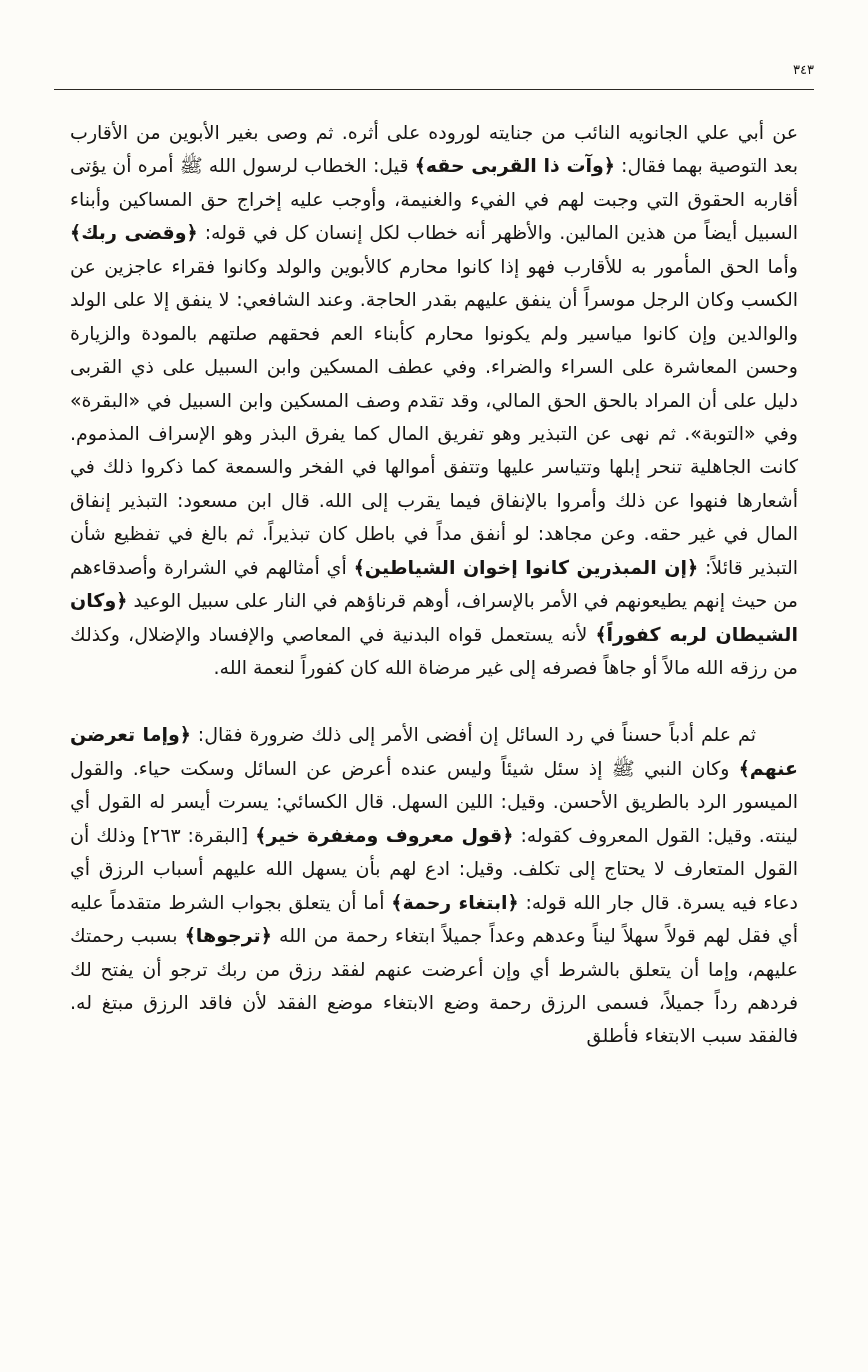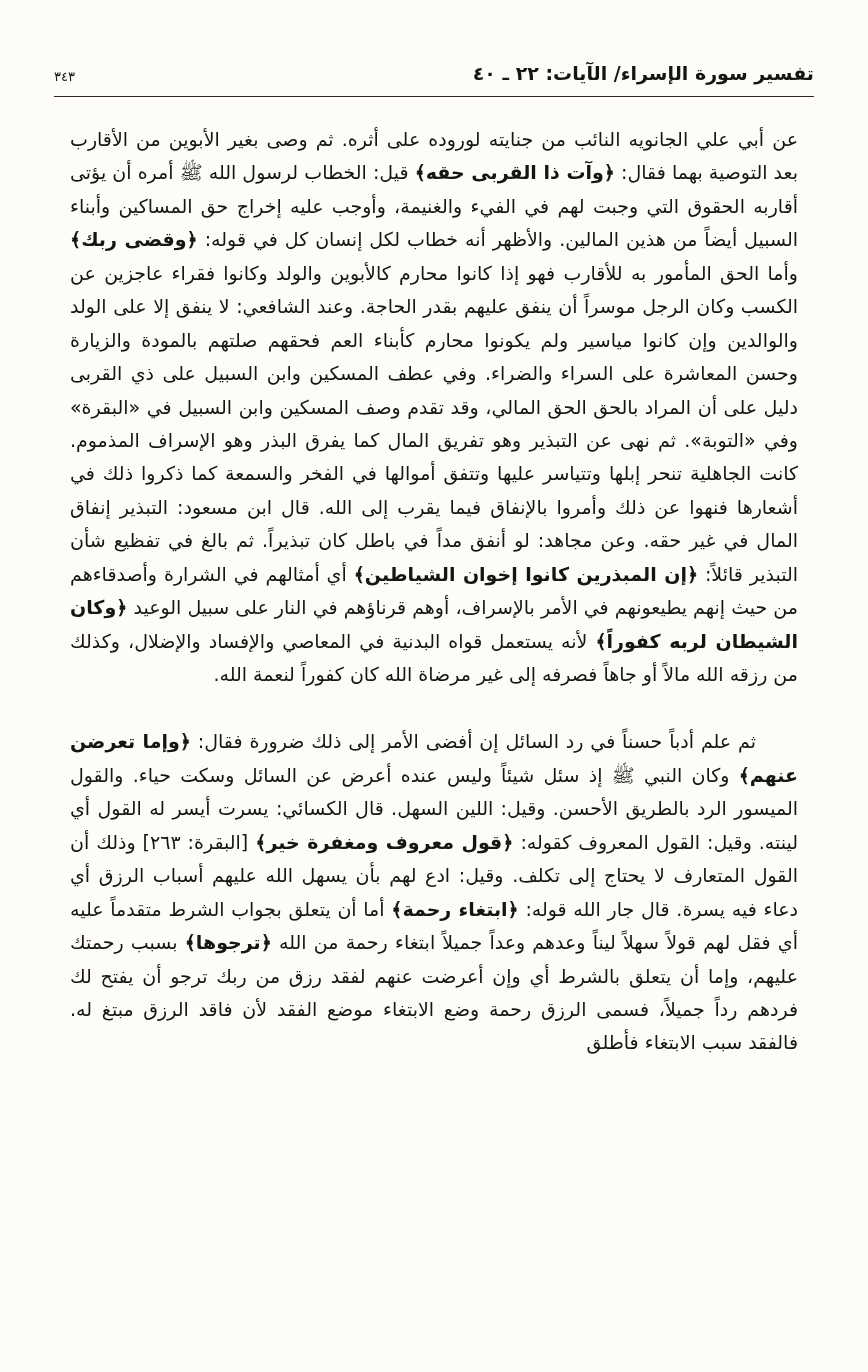--- a/index.html
+++ b/index.html
@@ -55,21 +55,20 @@
   .bold {
     font-weight: bold;
   }
 </style>
 </head>
 <body>
 
 <div class="page">
 
   <div class="page-header">
-    <span class="header-title">تفسير سورة الإسراء/ الآيات: ٢٢ ـ ٤٠</span>
     <span class="page-number">٣٤٣</span>
   </div>
   <hr class="header-rule">
 
   <div class="body-text">
       <p class="para"><span class="">عن أبي علي الجانويه النائب من جنايته لوروده على أثره. ثم وصى بغير الأبوين من الأقارب بعد التوصية بهما فقال: </span><span class="bold">﴿وآت ذا القربى حقه﴾</span><span class=""> قيل: الخطاب لرسول الله ﷺ أمره أن يؤتى أقاربه الحقوق التي وجبت لهم في الفيء والغنيمة، وأوجب عليه إخراج حق المساكين وأبناء السبيل أيضاً من هذين المالين. والأظهر أنه خطاب لكل إنسان كل في قوله: </span><span class="bold">﴿وقضى ربك﴾</span><span class=""> وأما الحق المأمور به للأقارب فهو إذا كانوا محارم كالأبوين والولد وكانوا فقراء عاجزين عن الكسب وكان الرجل موسراً أن ينفق عليهم بقدر الحاجة. وعند الشافعي: لا ينفق إلا على الولد والوالدين وإن كانوا مياسير ولم يكونوا محارم كأبناء العم فحقهم صلتهم بالمودة والزيارة وحسن المعاشرة على السراء والضراء. وفي عطف المسكين وابن السبيل على ذي القربى دليل على أن المراد بالحق الحق المالي، وقد تقدم وصف المسكين وابن السبيل في «البقرة» وفي «التوبة». ثم نهى عن التبذير وهو تفريق المال كما يفرق البذر وهو الإسراف المذموم. كانت الجاهلية تنحر إبلها وتتياسر عليها وتتفق أموالها في الفخر والسمعة كما ذكروا ذلك في أشعارها فنهوا عن ذلك وأمروا بالإنفاق فيما يقرب إلى الله. قال ابن مسعود: التبذير إنفاق المال في غير حقه. وعن مجاهد: لو أنفق مداً في باطل كان تبذيراً. ثم بالغ في تفظيع شأن التبذير قائلاً: </span><span class="bold">﴿إن المبذرين كانوا إخوان الشياطين﴾</span><span class=""> أي أمثالهم في الشرارة وأصدقاءهم من حيث إنهم يطيعونهم في الأمر بالإسراف، أوهم قرناؤهم في النار على سبيل الوعيد </span><span class="bold">﴿وكان الشيطان لربه كفوراً﴾</span><span class=""> لأنه يستعمل قواه البدنية في المعاصي والإفساد والإضلال، وكذلك من رزقه الله مالاً أو جاهاً فصرفه إلى غير مرضاة الله كان كفوراً لنعمة الله.</span></p>
       <p class="para"><span class="">ثم علم أدباً حسناً في رد السائل إن أفضى الأمر إلى ذلك ضرورة فقال: </span><span class="bold">﴿وإما تعرضن عنهم﴾</span><span class=""> وكان النبي ﷺ إذ سئل شيئاً وليس عنده أعرض عن السائل وسكت حياء. والقول الميسور الرد بالطريق الأحسن. وقيل: اللين السهل. قال الكسائي: يسرت أيسر له القول أي لينته. وقيل: القول المعروف كقوله: </span><span class="bold">﴿قول معروف ومغفرة خير﴾</span><span class=""> [البقرة: ٢٦٣] وذلك أن القول المتعارف لا يحتاج إلى تكلف. وقيل: ادع لهم بأن يسهل الله عليهم أسباب الرزق أي دعاء فيه يسرة. قال جار الله قوله: </span><span class="bold">﴿ابتغاء رحمة﴾</span><span class=""> أما أن يتعلق بجواب الشرط متقدماً عليه أي فقل لهم قولاً سهلاً ليناً وعدهم وعداً جميلاً ابتغاء رحمة من الله </span><span class="bold">﴿ترجوها﴾</span><span class=""> بسبب رحمتك عليهم، وإما أن يتعلق بالشرط أي وإن أعرضت عنهم لفقد رزق من ربك ترجو أن يفتح لك فردهم رداً جميلاً، فسمى الرزق رحمة وضع الابتغاء موضع الفقد لأن فاقد الرزق مبتغ له. فالفقد سبب الابتغاء فأطلق</span></p>
     </div>
 
 </div>

